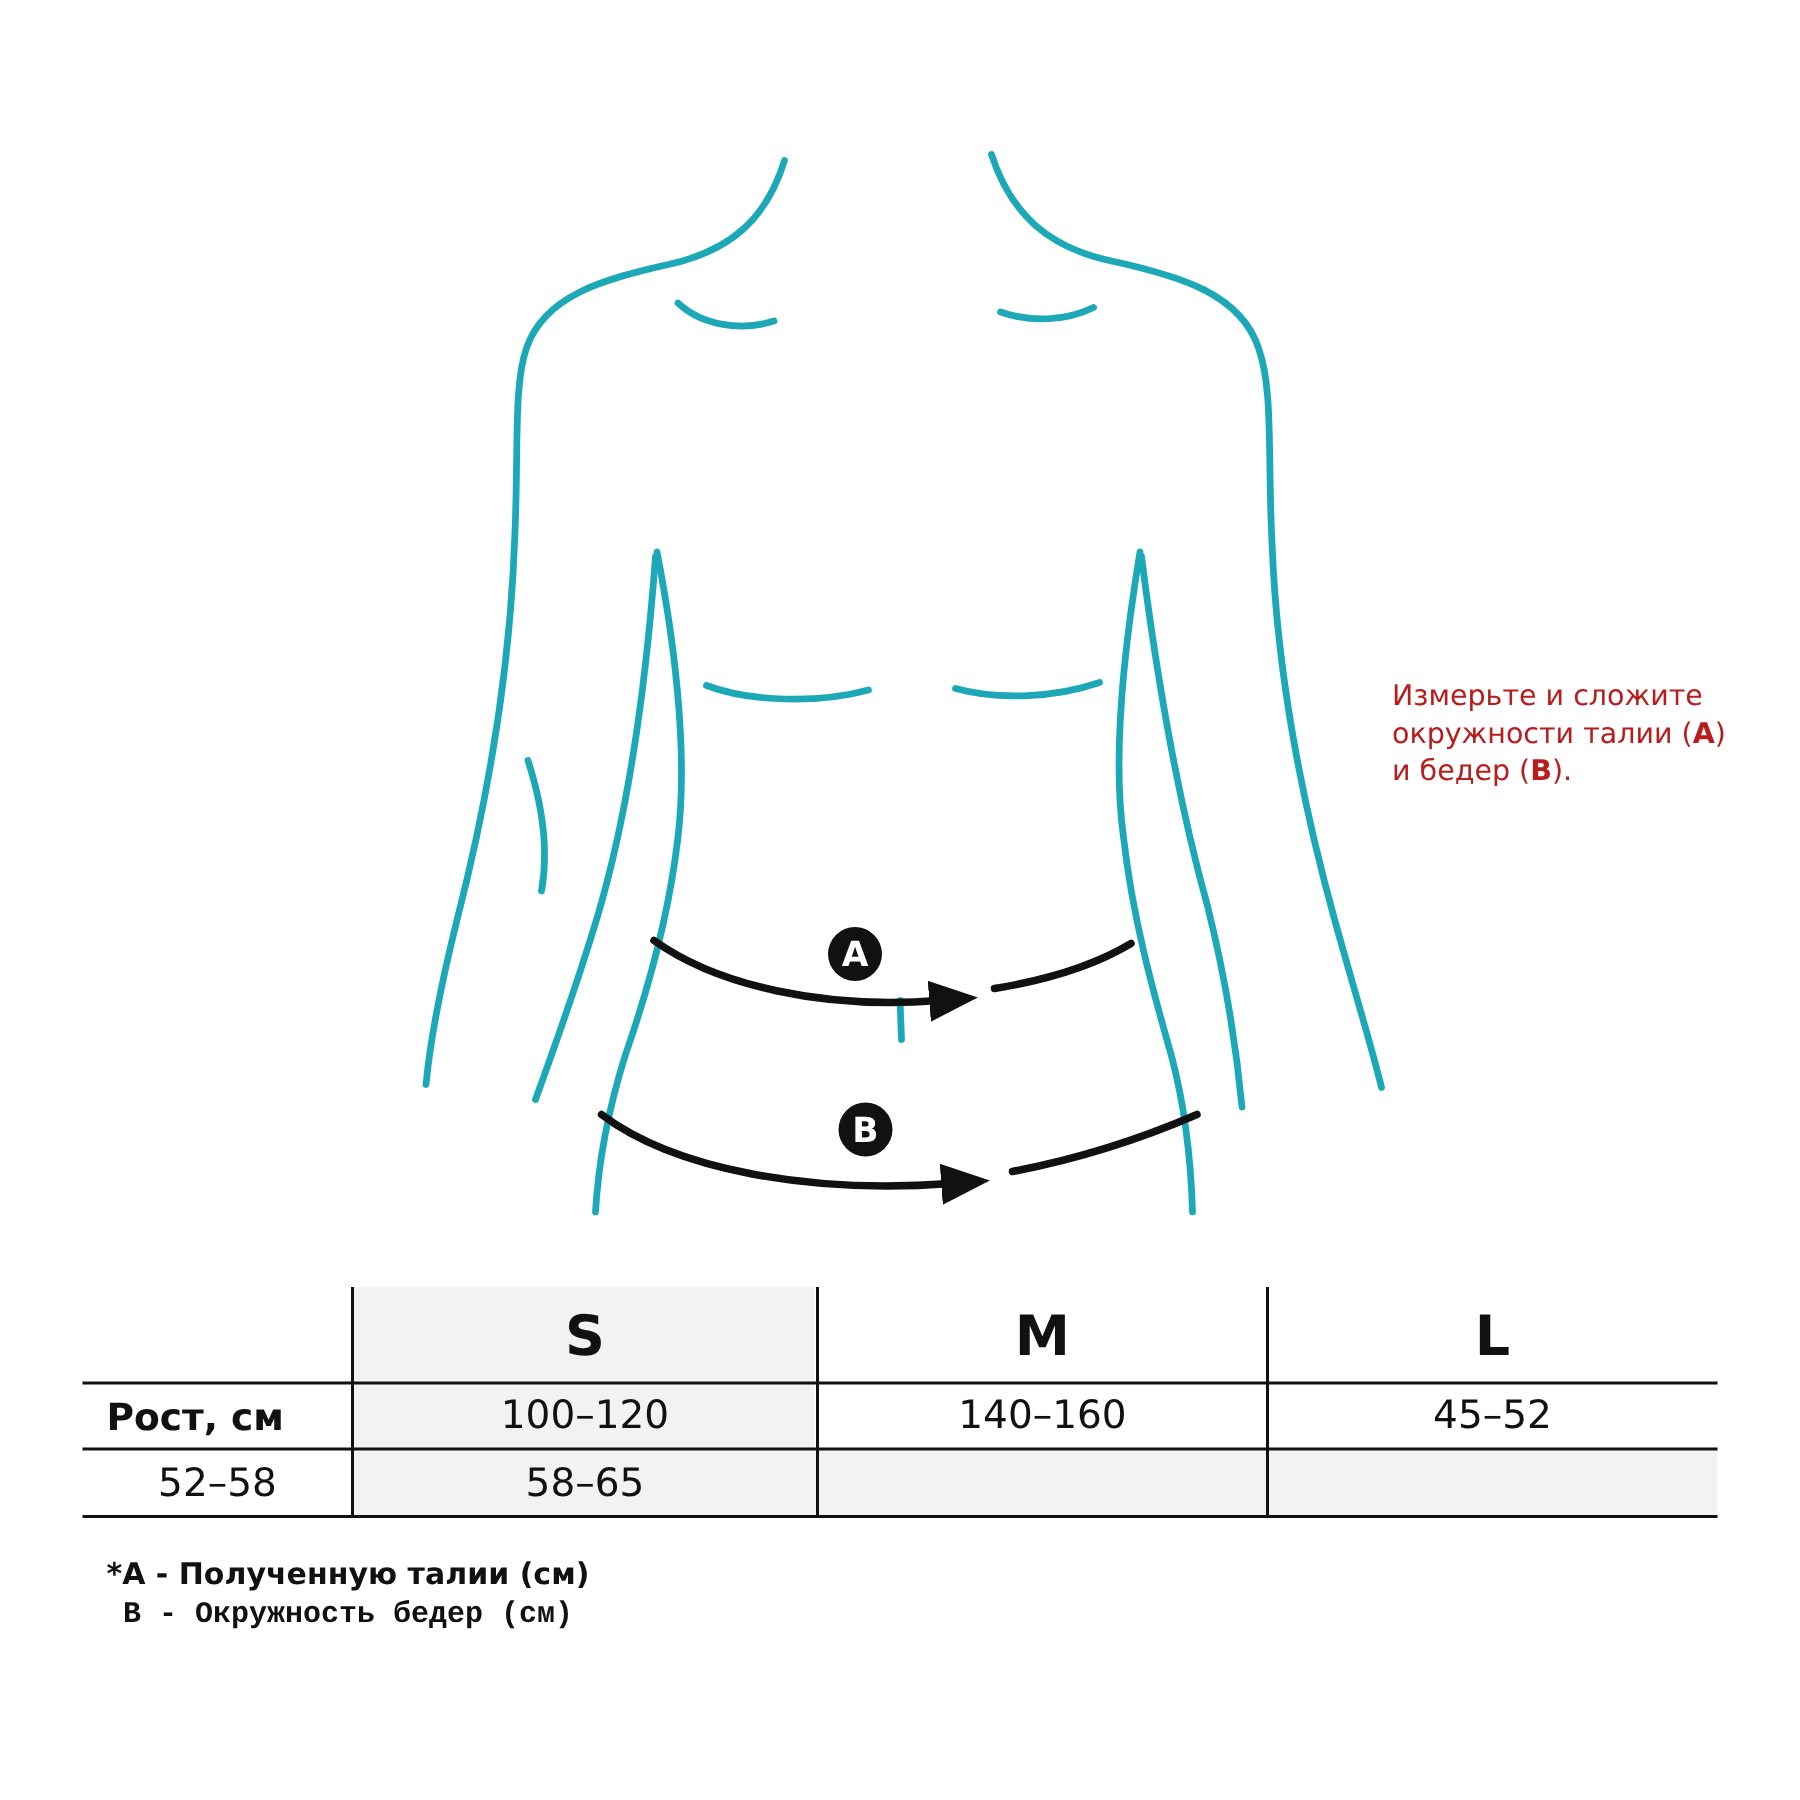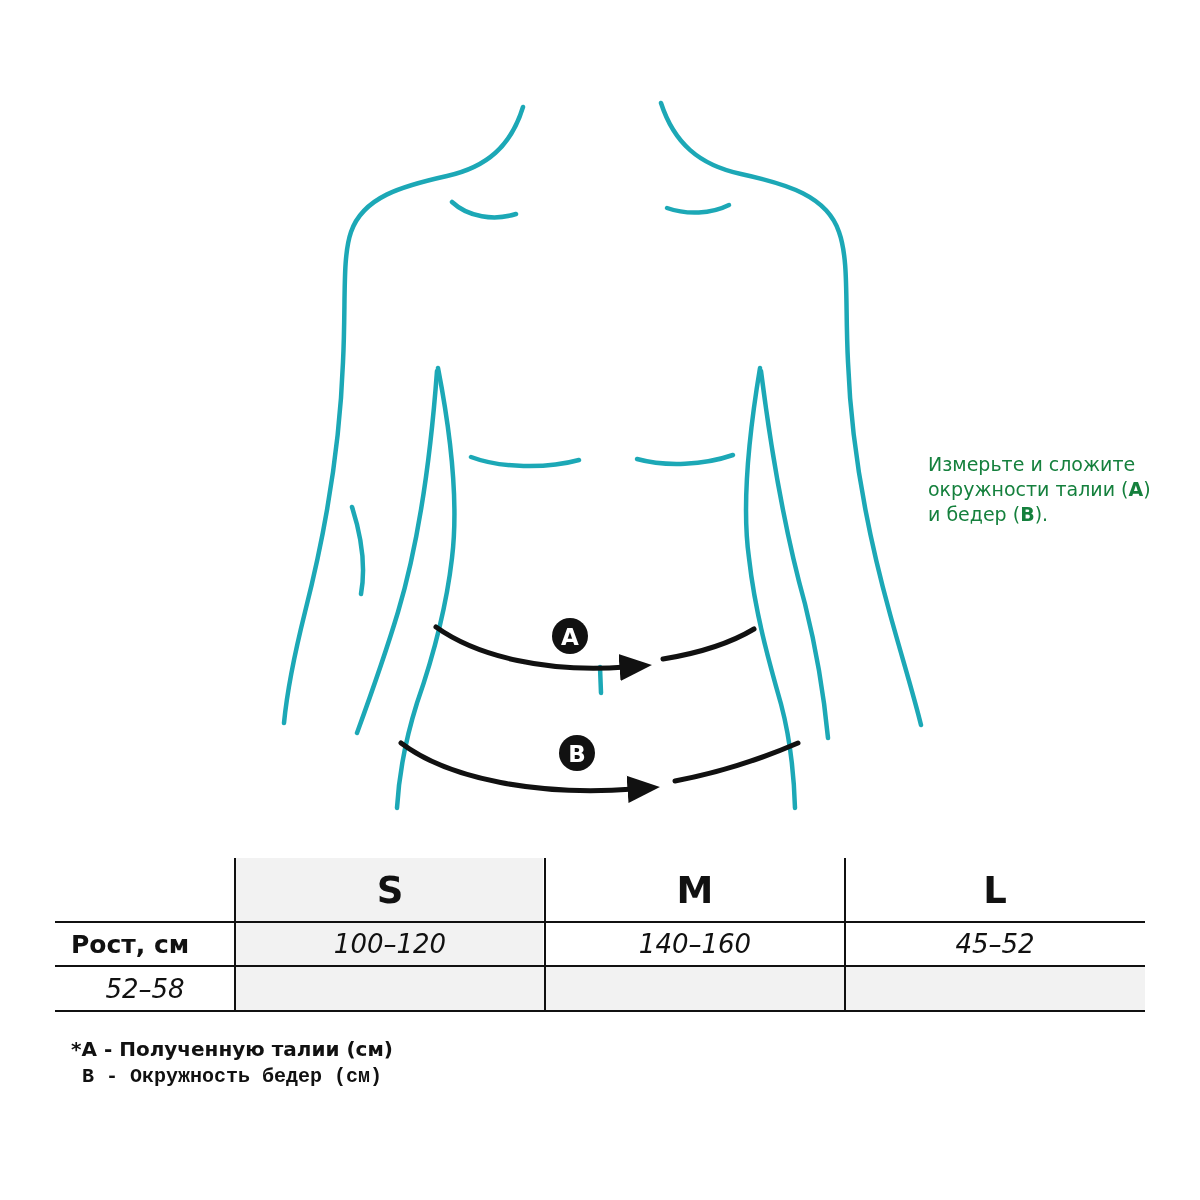--- a/index.html
+++ b/index.html
@@ -12,21 +12,21 @@
     overflow:hidden;
   }
   .canvas { position:absolute; inset:0; }
 
   svg.figure { position:absolute; top:0; left:0; }
   .teal-stroke { stroke:#1CA8B6; stroke-width:4.5; fill:none; stroke-linecap:round; }
   .ink-stroke  { stroke:#111111; stroke-width:5;  fill:none; stroke-linecap:round; }
 
   .instructions {
     position:absolute; left:928px; top:452px; width:240px;
-    font-size:19px; line-height:25px; color:#15803d;
+    font-size:19px; line-height:25px; color:#b91c1c;
   }
   .instructions p { margin:0; }
   .instructions p + p { margin-top:25px; }
   .instructions .ln { display:block; white-space:nowrap; }
   .b { font-weight:bold; }
 
   .size-table {
     position:absolute; left:55px; top:858px; width:1090px; height:154px;
   }
   .shade { position:absolute; background:#f2f2f2; }
@@ -41,21 +41,21 @@
     position:absolute; inset:0; display:grid;
     grid-template-columns:180px 310px 300px 300px;
     grid-template-rows:64px 44px 46px;
   }
   .cell { display:flex; align-items:center; justify-content:center; white-space:nowrap; }
   .cell.label {
     justify-content:flex-start; padding-left:16px; box-sizing:border-box;
     font-weight:bold; font-size:25px;
   }
   .cell.head { font-weight:bold; font-size:37px; }
-  .cell.val  { font-size:26px;font-style:italic; }
+  .cell.val  { font-size:26px; }
 
   .footnotes {
     position:absolute; left:71px; top:1036px;
     font-size:20px; font-weight:bold; line-height:27px; color:#111;
   }
   .footnotes .fn2 { padding-left:11px;font-family:Liberation Mono, monospace; }
 </style>
 </head>
 <body>
 
@@ -122,20 +122,21 @@
       <div class="cell head">S</div>
       <div class="cell head">M</div>
       <div class="cell head">L</div>
 
       <div class="cell label">Рост, см</div>
       <div class="cell val">100–120</div>
       <div class="cell val">140–160</div>
 
       <div class="cell val">45–52</div>
       <div class="cell val">52–58</div>
+      <div class="cell val">58–65</div>
     </div>
   </div>
 
   <div class="footnotes">
     <div>*A - Полученную талии (см)</div>
     <div class="fn2">B - Окружность бедер (см)</div>
   </div>
 
 </div>
 

